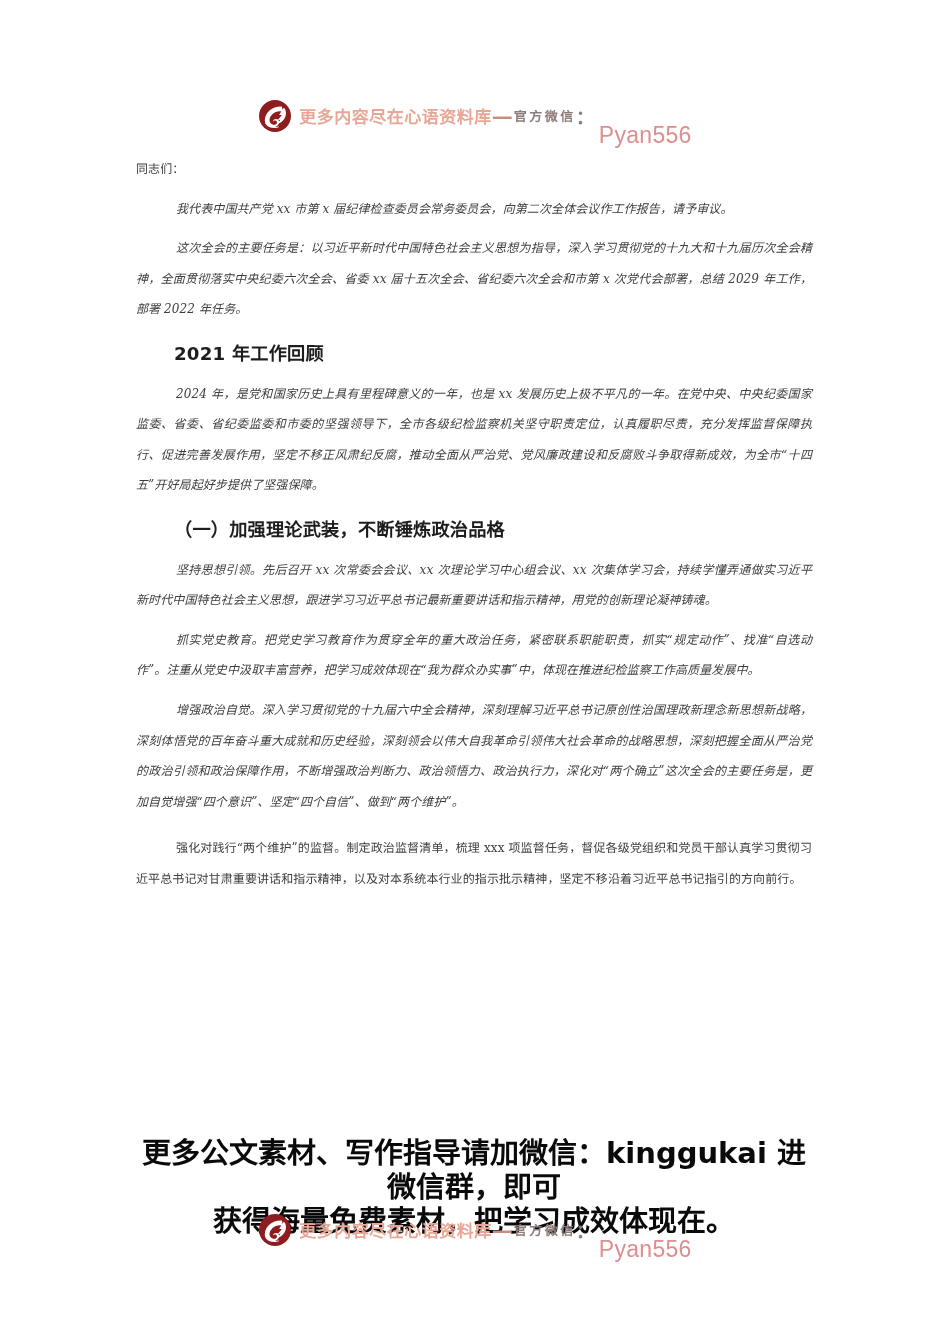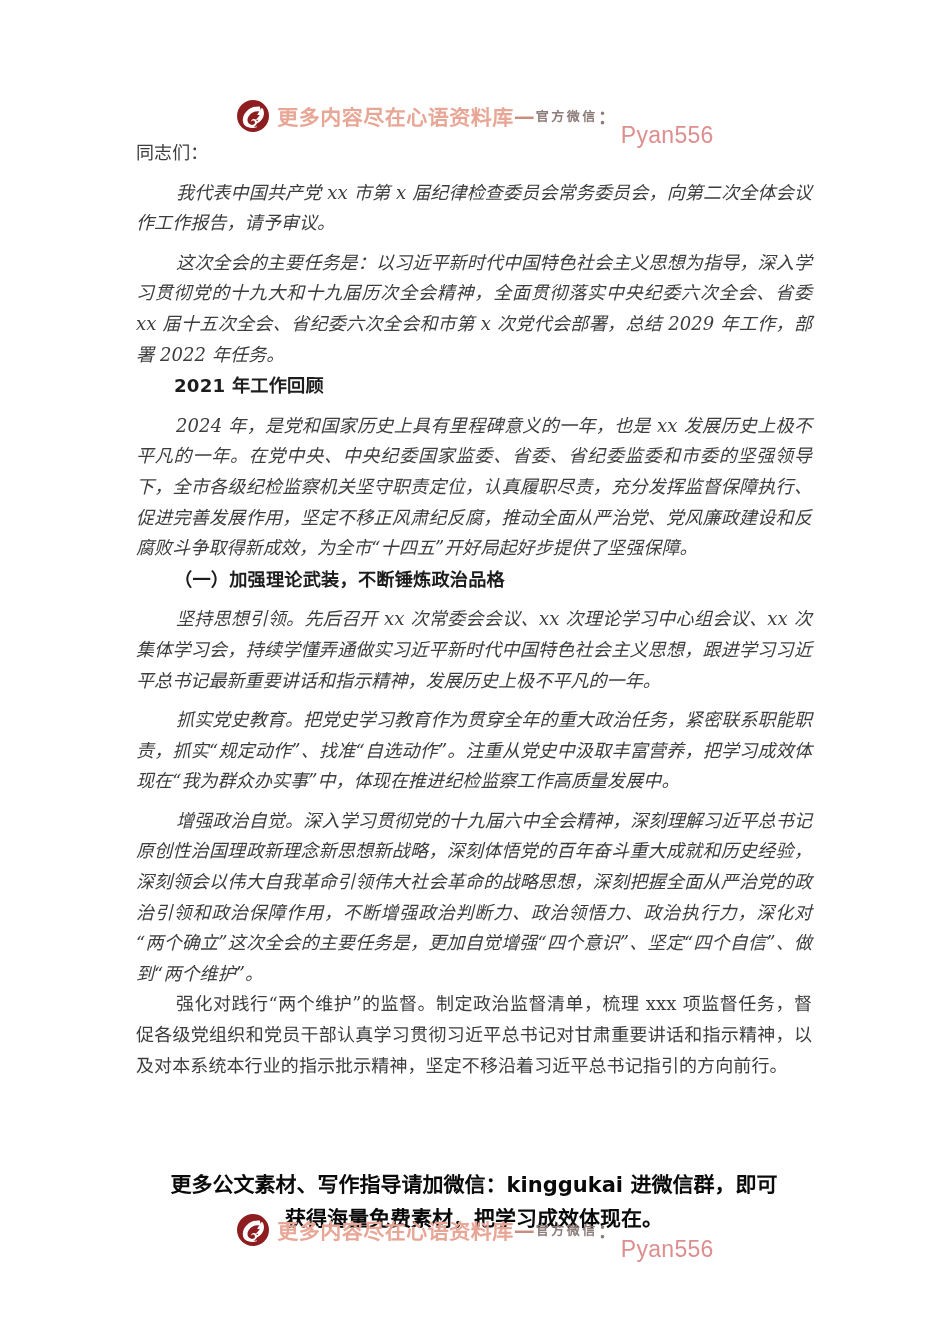--- a/index.html
+++ b/index.html
@@ -41,21 +41,21 @@
   .wm-logo {
     width: 34px;
     height: 34px;
     margin-right: 7px;
     flex: 0 0 auto;
     display: block;
   }
   .wm-main {
     font-family: "DejaVu Serif", "Liberation Serif", serif;
     font-weight: 700;
-    font-size: 21px;
+    font-size: 17px;
     color: #e8a796;
     letter-spacing: 0.5px;
   }
   .wm-dash {
     font-family: "DejaVu Serif", "Liberation Serif", serif;
     font-weight: 700;
     font-size: 21px;
     color: #c98d80;
     letter-spacing: 0px;
   }
@@ -86,51 +86,51 @@
   
   .doc {
     position: absolute;
     left: 136px;
     top: 138px;
     width: 676px;
   }
 
   .p {
     font-family: "DejaVu Serif", "Liberation Serif", serif;
-    font-size: 18px;
+    font-size: 12px;
     line-height: 30.6px;
     color: #3d3d3d;
     text-align: justify;
     text-justify: inter-ideograph;
-    margin: 0 0 0 0;
+    margin: 16px 0 0 0;
     letter-spacing: 0.1px;
   }
   .p.indent { text-indent: 40px; }
   .p.gap-sm { margin-top: 9px; font-style: italic; }
 
   .h {
     font-family: "DejaVu Sans", "Liberation Sans", sans-serif;
     font-size: 18.2px;
     line-height: 30.6px;
     font-weight: 700;
     color: #1d1d1d;
     text-indent: 38px;
-    margin: 1px 0 0 0;
+    margin: 14px 0 0 0;
     letter-spacing: 0.2px;
   }
 
   
   .promo {
     position: absolute;
     left: 136px;
-    top: 1168px;
+    top: 1136px;
     width: 676px;
     font-family: "DejaVu Sans", "Liberation Sans", sans-serif;
     font-weight: 700;
-    font-size: 21px;
+    font-size: 29px;
     line-height: 34px;
     color: #0a0a0a;
     text-align: center;
     letter-spacing: 0px;
   }
 </style>
 </head>
 <body>
 
 <div class="page">
@@ -157,21 +157,21 @@
     <p class="p indent gap-sm">我代表中国共产党 xx 市第 x 届纪律检查委员会常务委员会，向第二次全体会议作工作报告，请予审议。</p>
 
     <p class="p indent gap-sm">这次全会的主要任务是：以习近平新时代中国特色社会主义思想为指导，深入学习贯彻党的十九大和十九届历次全会精神，全面贯彻落实中央纪委六次全会、省委 xx 届十五次全会、省纪委六次全会和市第 x 次党代会部署，总结 2029 年工作，部署 2022 年任务。</p>
 
     <h2 class="h">2021 年工作回顾</h2>
 
     <p class="p indent gap-sm">2024 年，是党和国家历史上具有里程碑意义的一年，也是 xx 发展历史上极不平凡的一年。在党中央、中央纪委国家监委、省委、省纪委监委和市委的坚强领导下，全市各级纪检监察机关坚守职责定位，认真履职尽责，充分发挥监督保障执行、促进完善发展作用，坚定不移正风肃纪反腐，推动全面从严治党、党风廉政建设和反腐败斗争取得新成效，为全市“十四五”开好局起好步提供了坚强保障。</p>
 
     <h3 class="h">（一）加强理论武装，不断锤炼政治品格</h3>
 
-    <p class="p indent gap-sm">坚持思想引领。先后召开 xx 次常委会会议、xx 次理论学习中心组会议、xx 次集体学习会，持续学懂弄通做实习近平新时代中国特色社会主义思想，跟进学习习近平总书记最新重要讲话和指示精神，发展历史上极不平凡的一年。</p>
+    <p class="p indent gap-sm">坚持思想引领。先后召开 xx 次常委会会议、xx 次理论学习中心组会议、xx 次集体学习会，持续学懂弄通做实习近平新时代中国特色社会主义思想，跟进学习习近平总书记最新重要讲话和指示精神，用党的创新理论凝神铸魂。</p>
 
     <p class="p indent gap-sm">抓实党史教育。把党史学习教育作为贯穿全年的重大政治任务，紧密联系职能职责，抓实“规定动作”、找准“自选动作”。注重从党史中汲取丰富营养，把学习成效体现在“我为群众办实事”中，体现在推进纪检监察工作高质量发展中。</p>
 
     <p class="p indent gap-sm">增强政治自觉。深入学习贯彻党的十九届六中全会精神，深刻理解习近平总书记原创性治国理政新理念新思想新战略，深刻体悟党的百年奋斗重大成就和历史经验，深刻领会以伟大自我革命引领伟大社会革命的战略思想，深刻把握全面从严治党的政治引领和政治保障作用，不断增强政治判断力、政治领悟力、政治执行力，深化对“两个确立”这次全会的主要任务是，更加自觉增强“四个意识”、坚定“四个自信”、做到“两个维护”。</p>
 
 
     <p class="p indent">强化对践行“两个维护”的监督。制定政治监督清单，梳理 xxx 项监督任务，督促各级党组织和党员干部认真学习贯彻习近平总书记对甘肃重要讲话和指示精神，以及对本系统本行业的指示批示精神，坚定不移沿着习近平总书记指引的方向前行。</p>
 
   </div>
 

